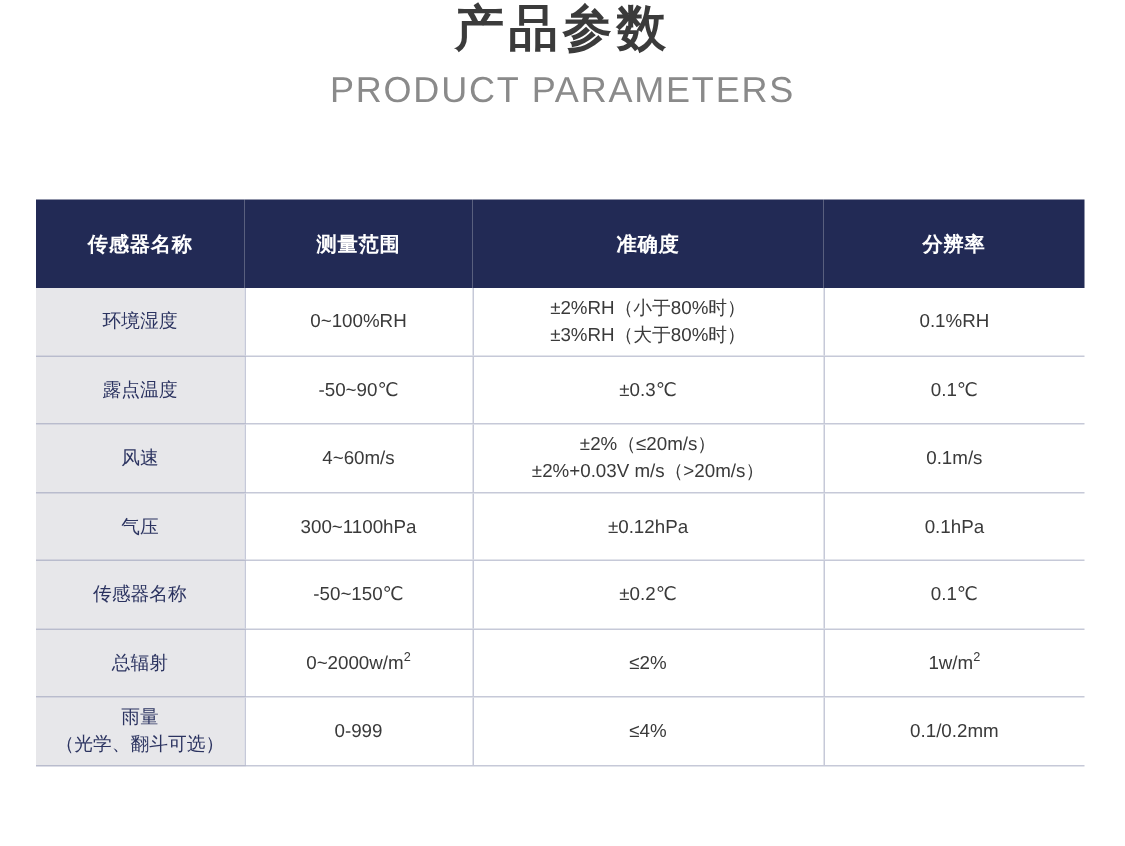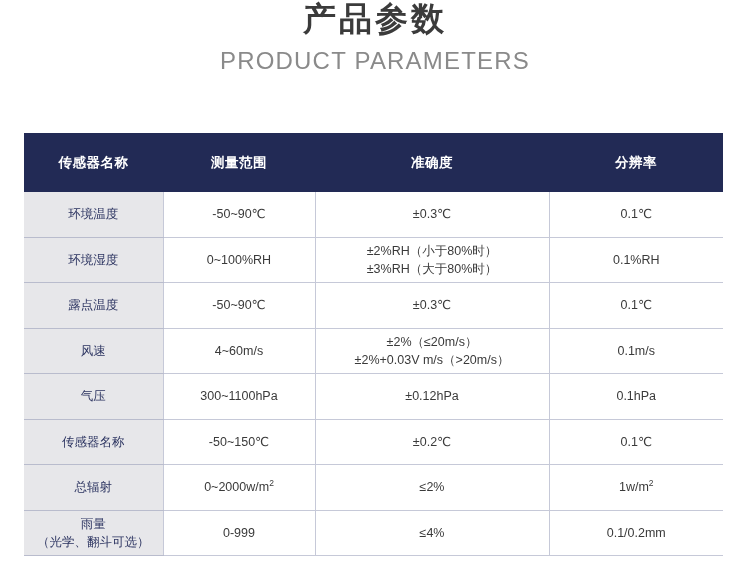--- a/index.html
+++ b/index.html
@@ -127,34 +127,20 @@
           <th>传感器名称</th>
           <th>测量范围</th>
           <th>准确度</th>
           <th>分辨率</th>
         </tr>
       </thead>
       <tbody id="spec-body">
           <tr>
             <td class="name">
               <div class="cell-lines">
-                <span>环境温度</span>
-              </div>
-            </td>
-            <td>-50~90℃</td>
-            <td>
-              <div class="cell-lines">
-                <span>±0.3℃</span>
-              </div>
-            </td>
-            <td class="last-col">0.1℃</td>
-          </tr>
-          <tr>
-            <td class="name">
-              <div class="cell-lines">
                 <span>环境湿度</span>
               </div>
             </td>
             <td>0~100%RH</td>
             <td>
               <div class="cell-lines">
                 <span>±2%RH（小于80%时）</span>
                 <span>±3%RH（大于80%时）</span>
               </div>
             </td>

